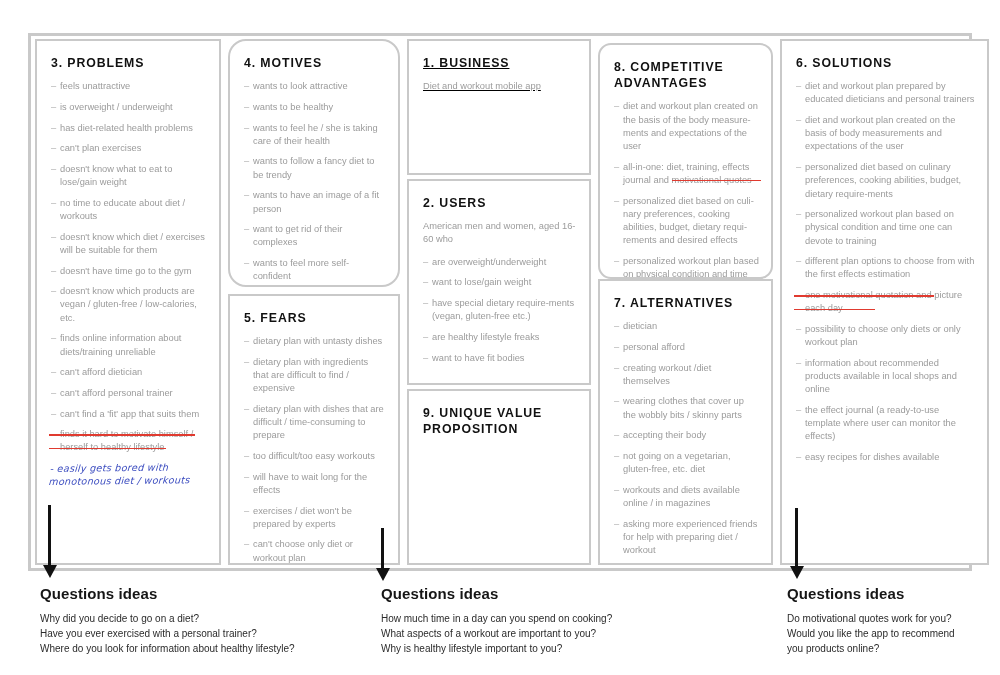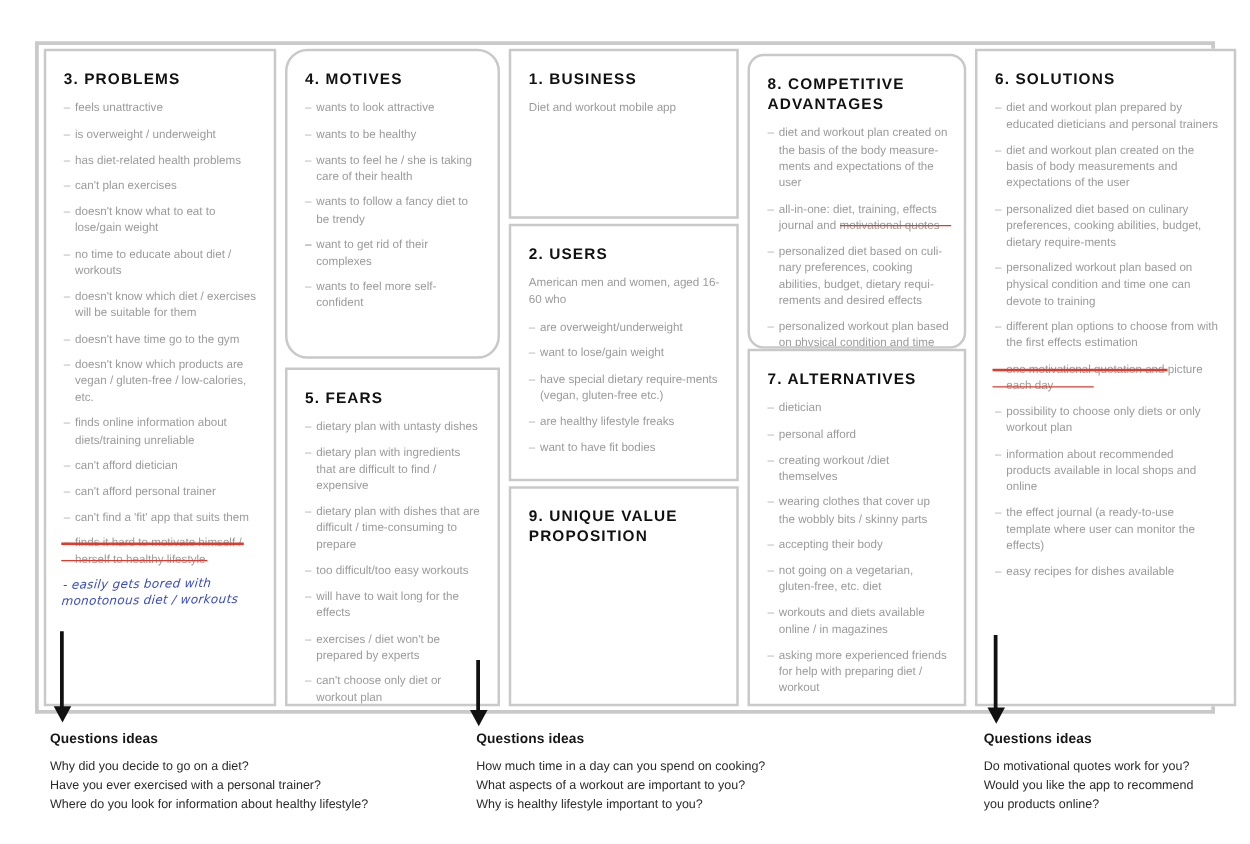--- a/index.html
+++ b/index.html
@@ -145,21 +145,21 @@
     border-right: 7px solid transparent;
     border-top: 13px solid #111111;
   }
 
   
   .questions {
     position: absolute;
   }
   .questions h4 {
     margin: 0 0 9px 0;
-    font-size: 11px;
+    font-size: 15px;
     font-weight: bold;
     color: #161616;
     letter-spacing: 0.1px;
   }
   .questions p {
     margin: 0;
     font-size: 10px;
     color: #2b2b2b;
     line-height: 1.52;
   }
@@ -196,21 +196,21 @@
   </div>
 
   <div class="panel" style="left:228px; top:39px; width:172px; height:248px;border-radius:18px;">
     <div class="panel-title">4. MOTIVES</div>
     <div class="panel-body">
       <ul class="items">
         <li><span class="dash">–</span><span class="txt">wants to look attractive</span></li>
         <li><span class="dash">–</span><span class="txt">wants to be healthy</span></li>
         <li><span class="dash">–</span><span class="txt">wants to feel he / she is taking care of their health</span></li>
         <li><span class="dash">–</span><span class="txt">wants to follow a fancy diet to be trendy</span></li>
-        <li><span class="dash">–</span></li>
+        <li><span class="dash">–</span><span class="txt">wants to have an image of a fit person</span></li>
         <li><span class="dash">–</span><span class="txt">want to get rid of their complexes</span></li>
         <li><span class="dash">–</span><span class="txt">wants to feel more self-confident</span></li>
 
       </ul>
     </div>
   </div>
 
   <div class="panel" style="left:228px; top:294px; width:172px; height:271px;">
     <div class="panel-title">5. FEARS</div>
     <div class="panel-body">
@@ -220,21 +220,21 @@
         <li><span class="dash">–</span><span class="txt">dietary plan with dishes that are difficult / time-consuming to prepare</span></li>
         <li><span class="dash">–</span><span class="txt">too difficult/too easy workouts</span></li>
         <li><span class="dash">–</span><span class="txt">will have to wait long for the effects</span></li>
         <li><span class="dash">–</span><span class="txt">exercises / diet won't be prepared by experts</span></li>
         <li><span class="dash">–</span><span class="txt">can't choose only diet or workout plan</span></li>
       </ul>
 
     </div>
   </div>
 
-  <div class="panel" style="left:407px; top:39px; width:184px; height:136px;">
+  <div class="panel" style="left:407px; top:39px; width:184px; height:136px;text-decoration:underline;">
     <div class="panel-title">1. BUSINESS</div>
     <div class="panel-body">
       <p class="lead">Diet and workout mobile app</p>
     </div>
   </div>
 
   <div class="panel" style="left:407px; top:179px; width:184px; height:206px;">
     <div class="panel-title">2. USERS</div>
     <div class="panel-body">
       <p class="lead">American men and women, aged 16-60 who</p>

